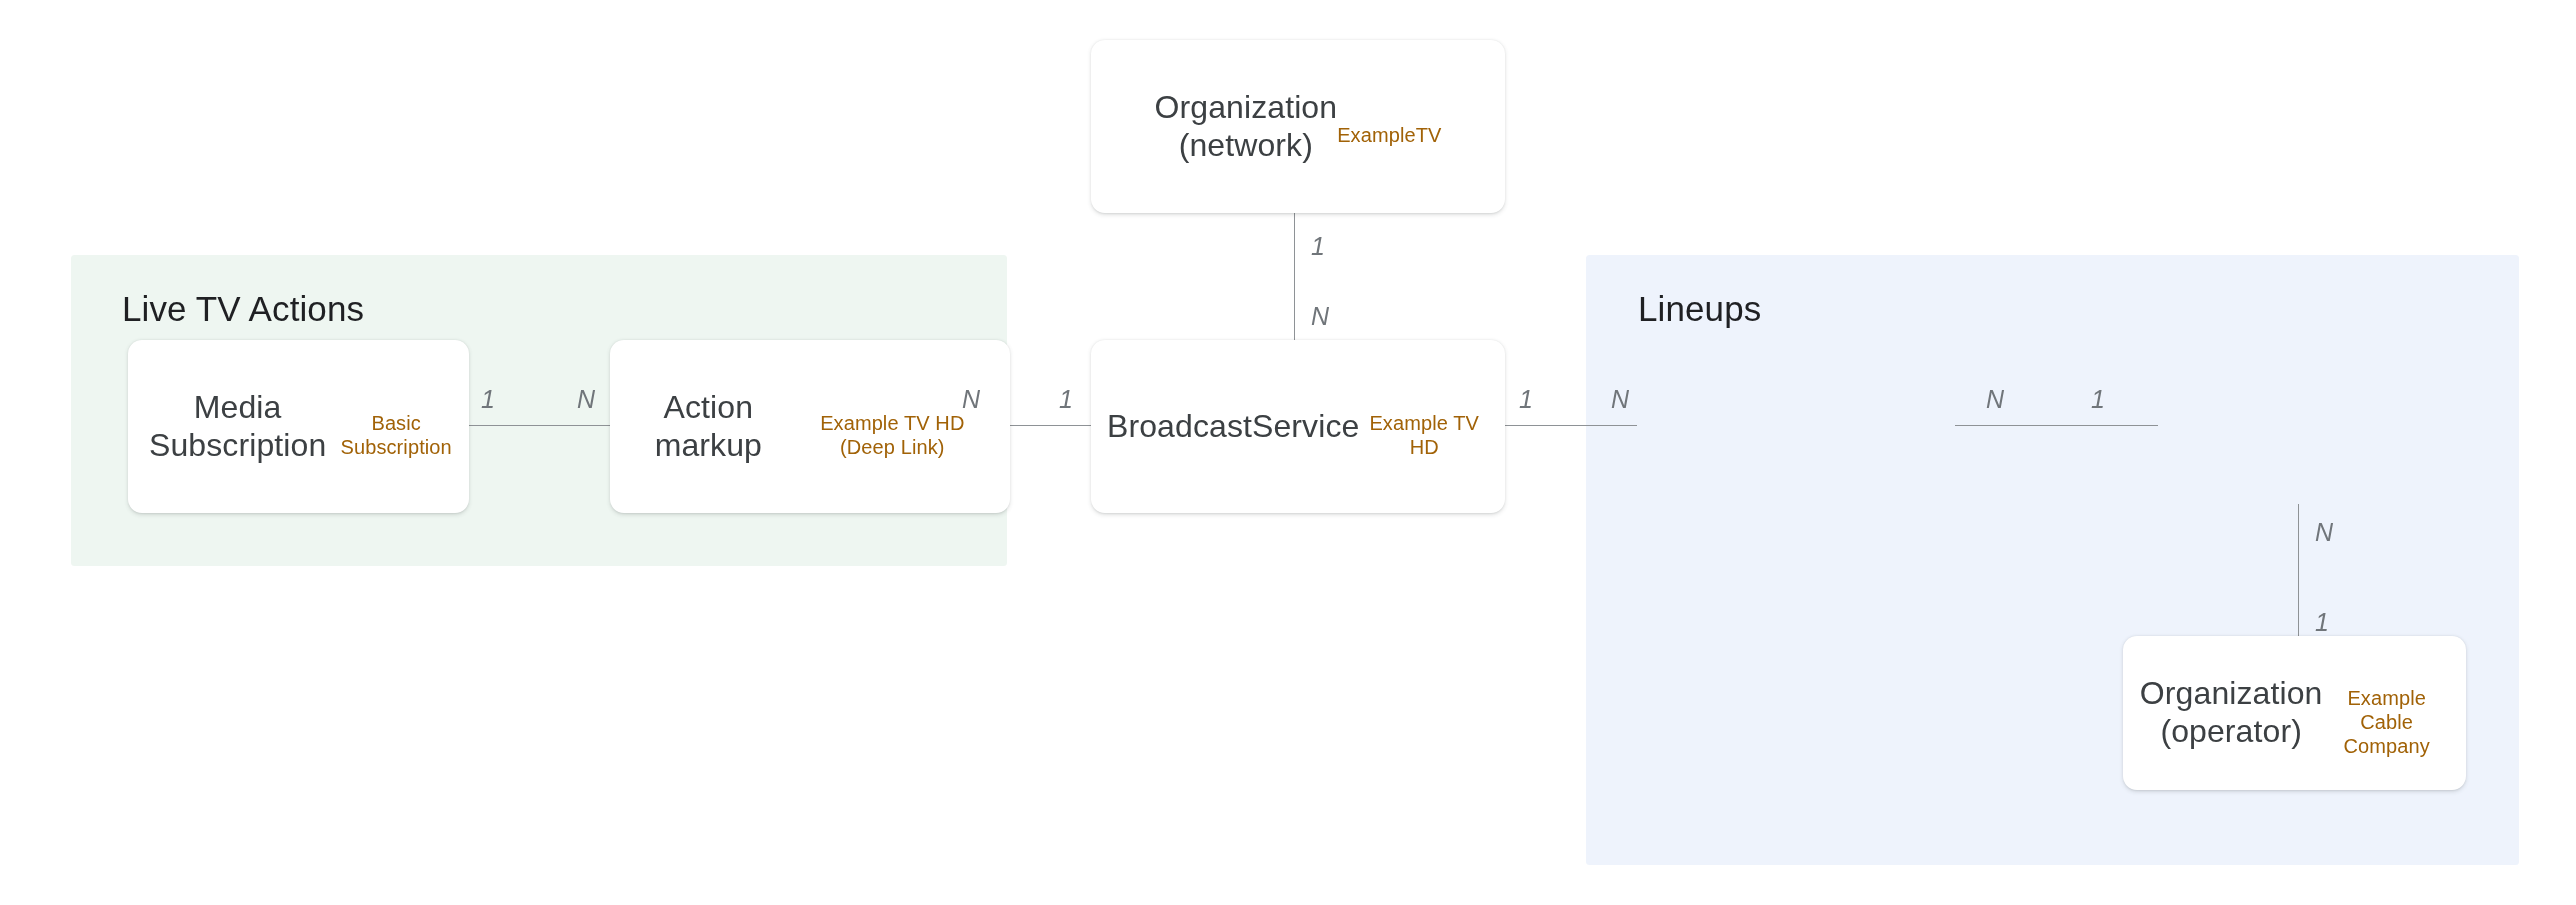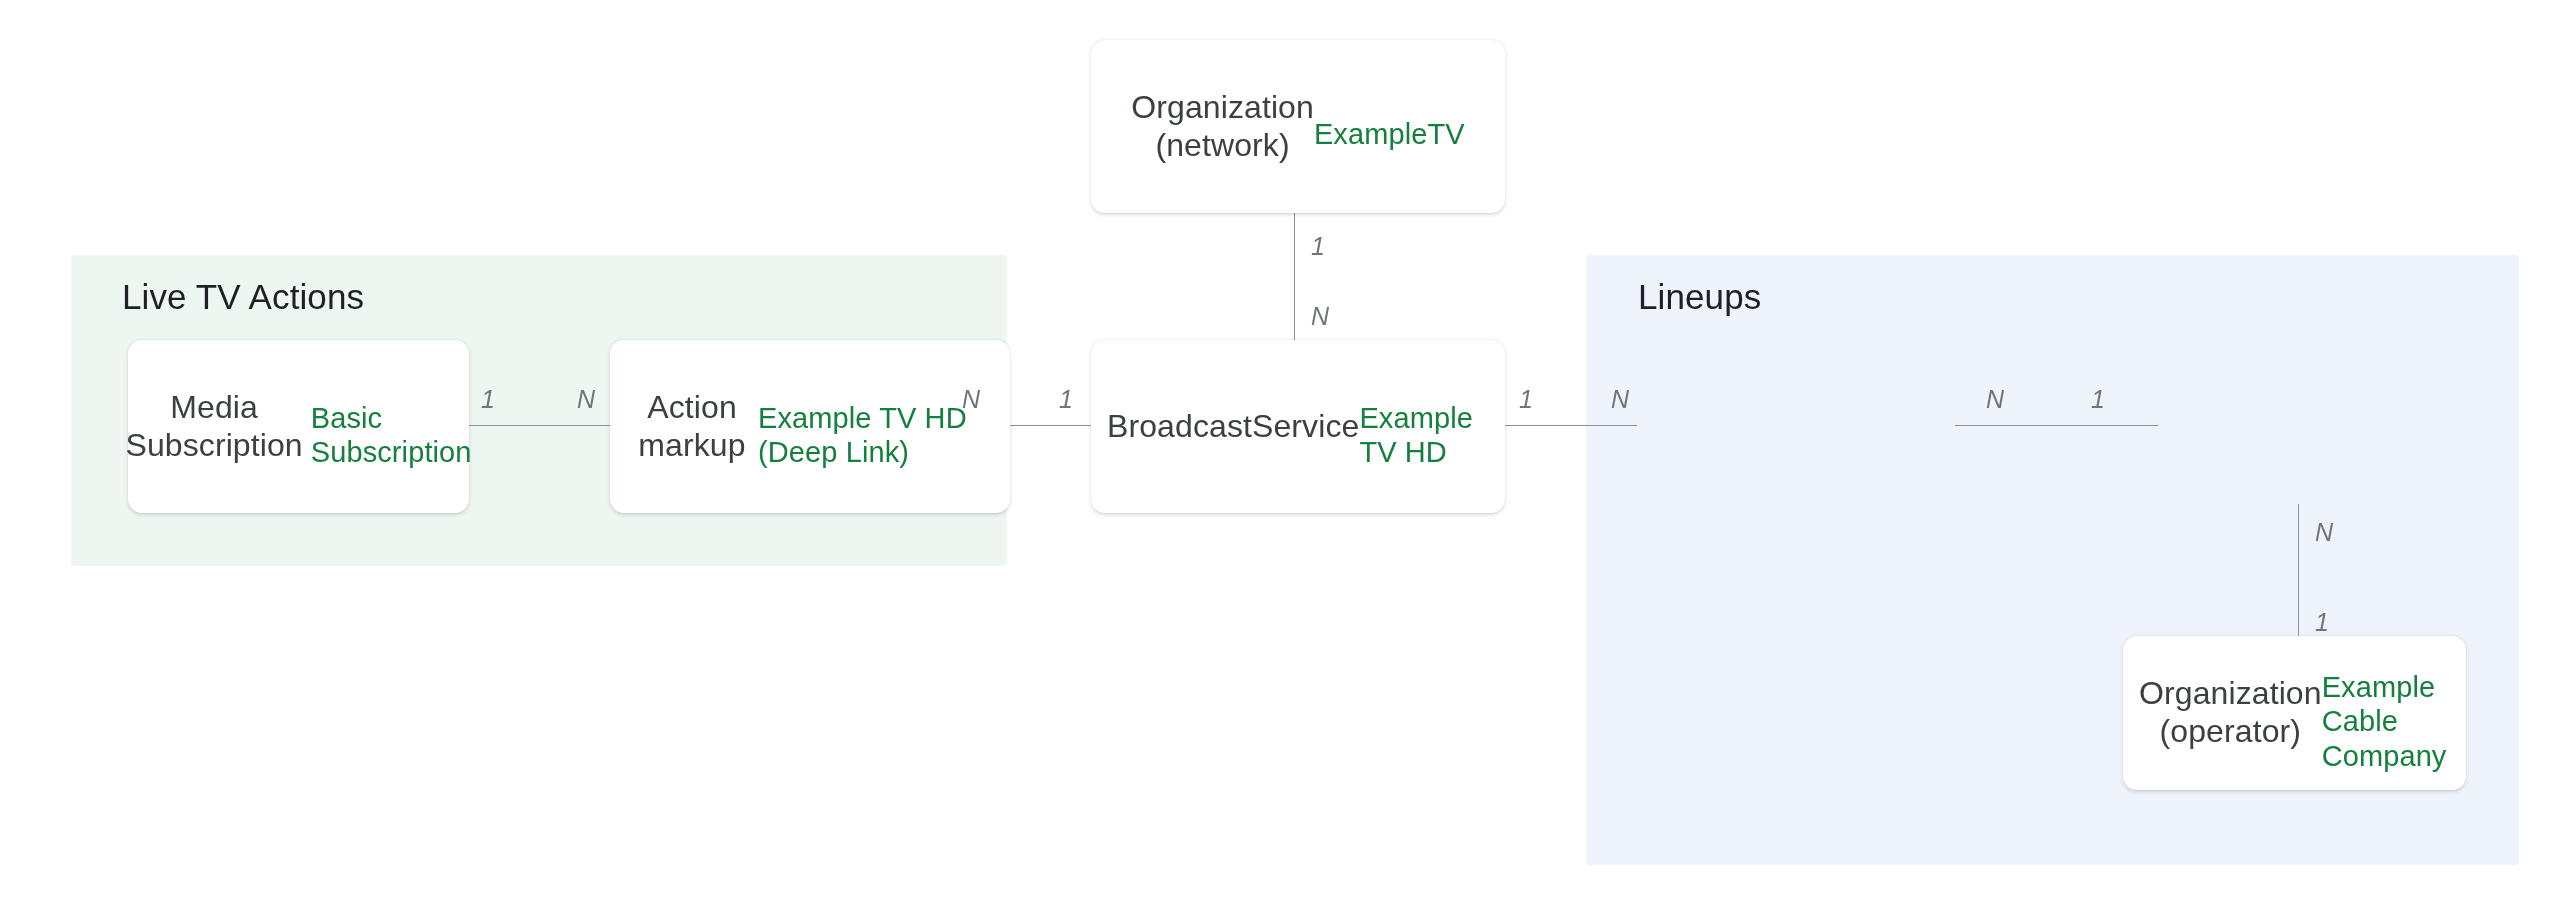--- a/index.html
+++ b/index.html
@@ -25,20 +25,21 @@
     position: absolute;
     border-radius: 3.5px;
   }
   .panel-title {
     position: absolute;
     font-size: 35px;
     font-weight: 400;
     color: #1f2023;
     letter-spacing: 0.1px;
     white-space: nowrap;
+    margin-top: 12px;
   }
 
   
   .node {
     position: absolute;
     background: #ffffff;
     border-radius: 14px;
     box-shadow: 0 1.8px 4.4px rgba(60,64,67,0.14),
                 0 0.9px 1.8px rgba(60,64,67,0.10);
     display: flex;
@@ -52,25 +53,25 @@
     font-size: 32px;
     font-weight: 400;
     color: #3c4043;
     line-height: 1.18;
     text-align: center;
     white-space: pre-line;
     letter-spacing: 0.1px;
   }
   .node-subtitle {
     margin-top: 16px;
-    font-size: 29px;
+    font-size: 20px;
     font-weight: 400;
-    color: #15803d;
+    color: #a16207;
     line-height: 1.2;
-    text-align: left;
+    text-align: center;
     white-space: pre-line;
     letter-spacing: 0.1px;
   }
   .node.single-line .node-subtitle { margin-top: 17.7px; }
 
   
   .edge-h {
     position: absolute;
     height: 0;
     border-top: 1.8px solid #8e9296;

